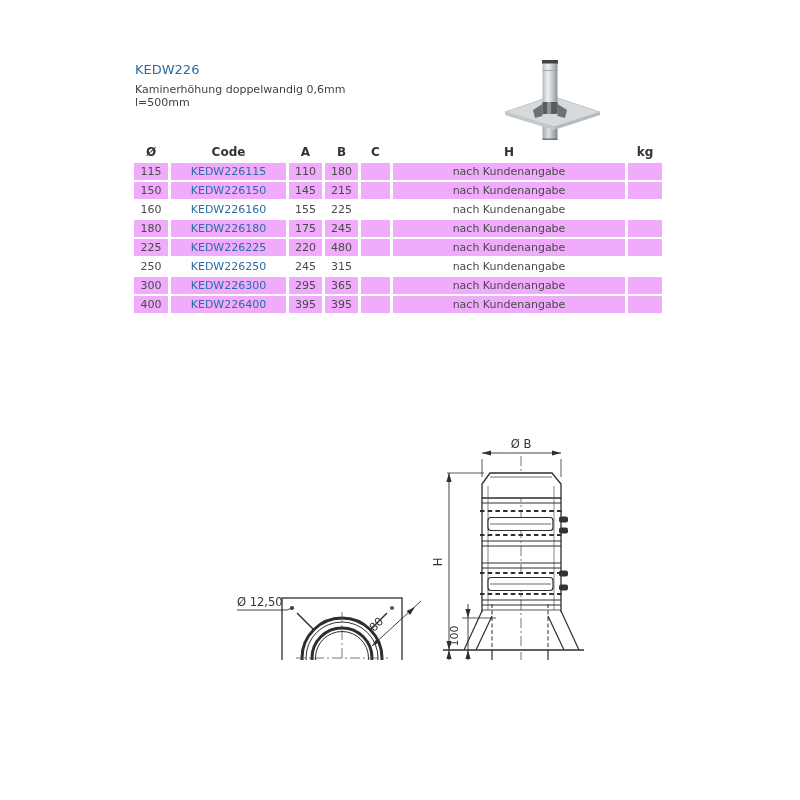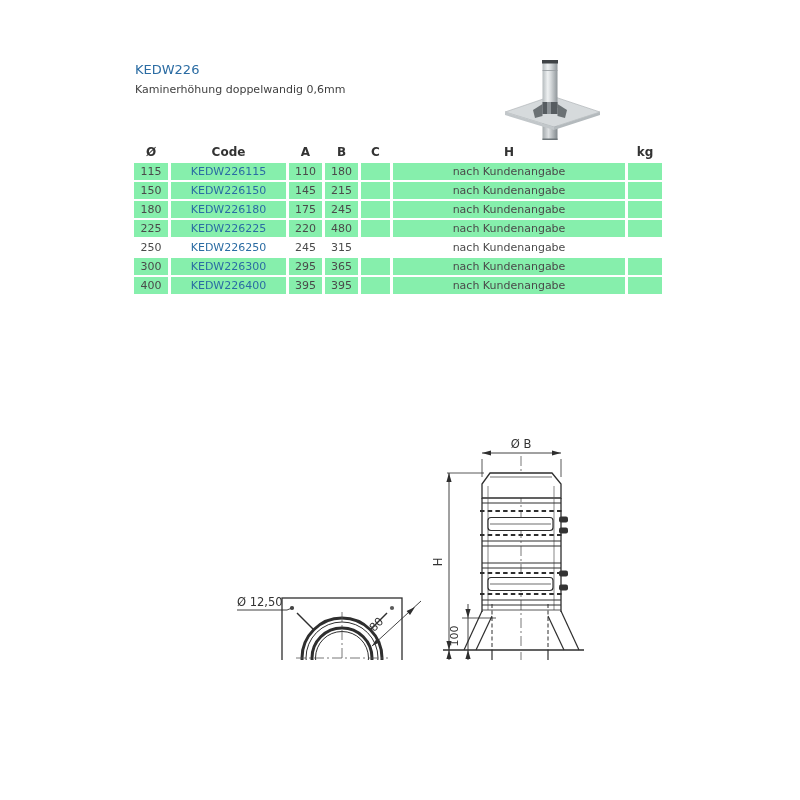--- a/index.html
+++ b/index.html
@@ -8,36 +8,37 @@
   
   .hdr{position:absolute;left:135px;top:62px;}
   .hdr .code{font-size:13px;color:#2b6ca3;margin-bottom:6px;}
   .hdr .sub{font-size:11px;color:#3f3f3f;line-height:1.22;}
   
   .tblwrap{position:absolute;left:131px;top:141px;}
   table{border-collapse:separate;border-spacing:3px 2px;table-layout:fixed;
         font-size:11px;color:#4a4a4a;}
   th{font-size:12px;font-weight:bold;color:#333;height:18px;text-align:center;padding:0;}
   td{height:17px;text-align:center;padding:0;white-space:nowrap;overflow:hidden;}
-  tr.alt td{background:#86efac;}
+  tr.alt td{background:#f0abfc;}
   .col-d{width:34px}.col-code{width:115px}.col-a{width:33px}.col-b{width:33px}
   .col-c{width:29px}.col-h{width:232px}.col-kg{width:34px}
   .code-link{color:#2b6ca3;cursor:pointer;}
   
   .lay{position:absolute;left:0;top:0;pointer-events:none;}
   svg text{font-family:"DejaVu Sans",sans-serif;fill:#333;}
 </style>
 </head>
 <body>
 
 <div class="page">
 
   <div class="hdr">
     <div class="code">KEDW226</div>
     <div class="sub">Kaminerhöhung doppelwandig 0,6mm</div>
+    <div class="sub">l=500mm</div>
   </div>
 
   <svg class="lay" style="left:495px;top:52px;" width="112" height="95" viewBox="0 0 112 95">
     <defs>
       <linearGradient id="pg" x1="0" y1="0" x2="1" y2="0">
         <stop offset="0" stop-color="#b5bbbe"></stop>
           <stop offset="0.35" stop-color="#eef1f2"></stop>
         <stop offset="0.55" stop-color="#d6dadc"></stop>
           <stop offset="1" stop-color="#8f969a"></stop>
       </linearGradient>
@@ -88,20 +89,29 @@
             <td class="col-b">180</td>
             <td class="col-c"></td>
             <td class="col-h">nach Kundenangabe</td>
             <td class="col-kg"></td>
           </tr>
           <tr class="alt">
             <td class="col-d">150</td>
             <td class="col-code"><span class="code-link">KEDW226150</span></td>
             <td class="col-a">145</td>
             <td class="col-b">215</td>
+            <td class="col-c"></td>
+            <td class="col-h">nach Kundenangabe</td>
+            <td class="col-kg"></td>
+          </tr>
+          <tr>
+            <td class="col-d">160</td>
+            <td class="col-code"><span class="code-link">KEDW226160</span></td>
+            <td class="col-a">155</td>
+            <td class="col-b">225</td>
             <td class="col-c"></td>
             <td class="col-h">nach Kundenangabe</td>
             <td class="col-kg"></td>
           </tr>
           <tr class="alt">
             <td class="col-d">180</td>
             <td class="col-code"><span class="code-link">KEDW226180</span></td>
             <td class="col-a">175</td>
             <td class="col-b">245</td>
             <td class="col-c"></td>

